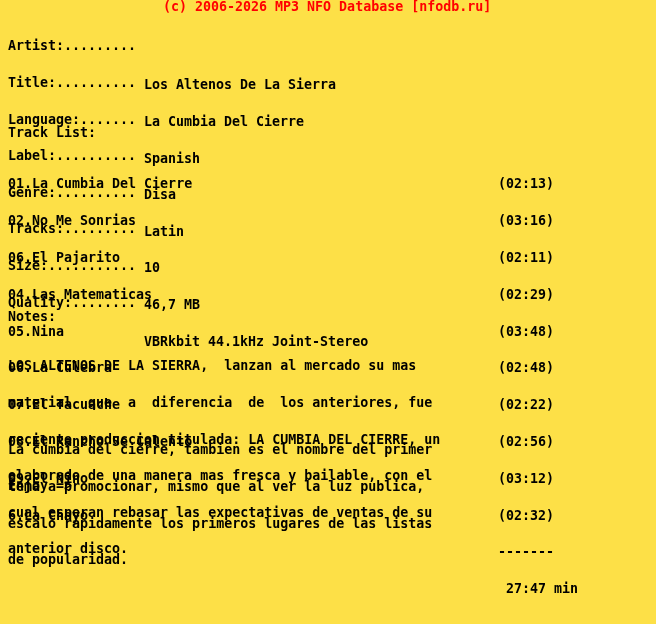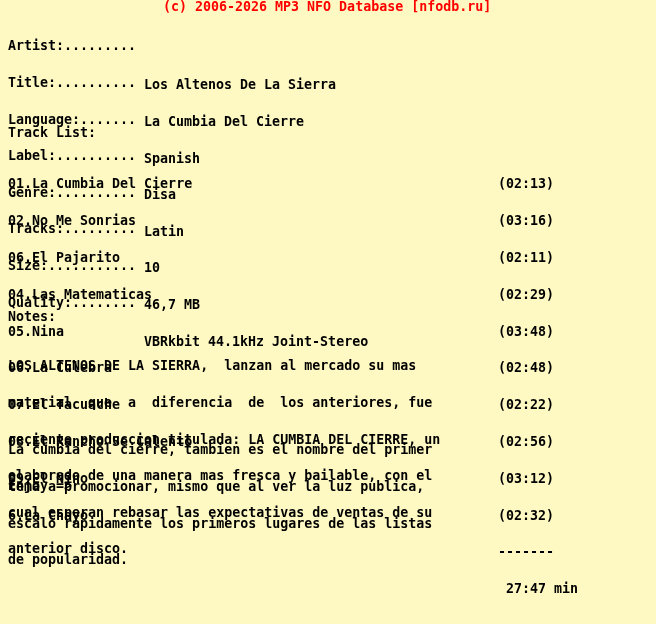--- a/index.html
+++ b/index.html
@@ -1,17 +1,17 @@
 <!DOCTYPE html>
 <html><head>
 <meta charset="utf-8">
 <style>
   html,body{margin:0;padding:0;background:#ffffff;}
   .nfo{
-    position:relative;width:656px;height:624px;background:#fef9c3;
+    position:relative;width:656px;height:624px;background:#fde047;
     font-family:"DejaVu Sans Mono","Liberation Mono",monospace;
     font-size:13.3px;font-weight:bold;line-height:12.2px;
     color:#000000;white-space:pre;overflow:hidden;
   }
   .hdr{position:absolute;left:163px;top:1px;}
   .fields{position:absolute;left:8px;top:16px;}
   .frow{position:relative;height:12.2px;}
   .fval{position:absolute;left:136px;top:0;margin-top:39px;}
   .tlhead{position:absolute;left:8px;top:127px;}
   .tracks{position:absolute;left:8px;top:154px;}

